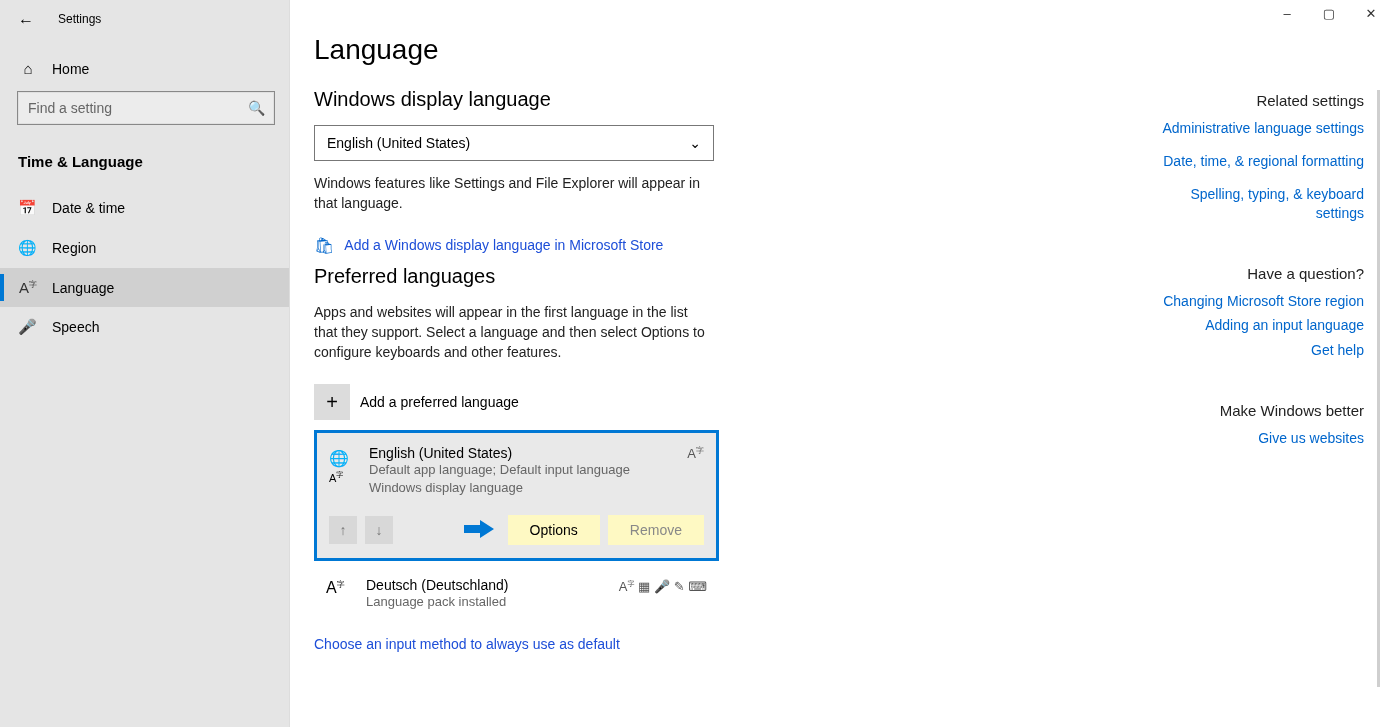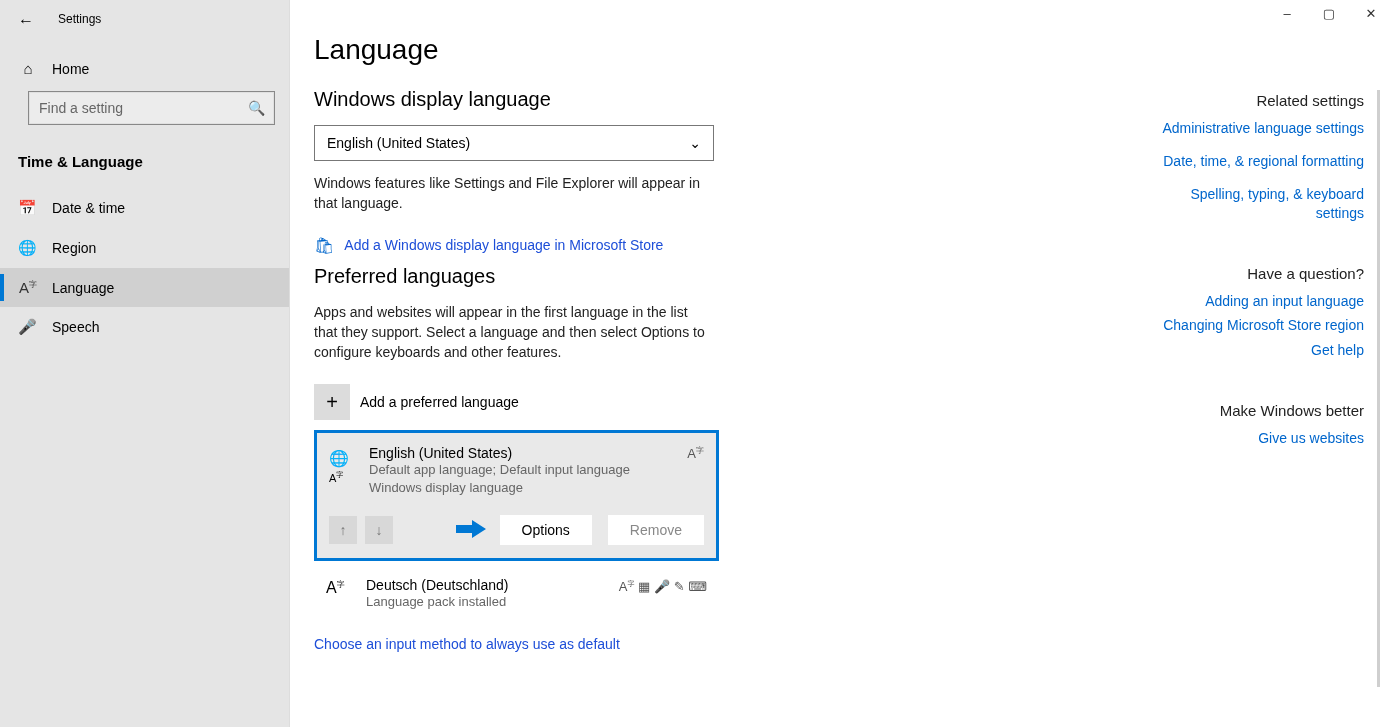--- a/index.html
+++ b/index.html
@@ -47,21 +47,21 @@
     padding: 14px 18px;
     font-size: 14px;
   }
   .home-row .icon {
     width: 20px;
     margin-right: 14px;
     text-align: center;
     font-size: 15px;
   }
   .search-wrap {
-    padding: 0 14px 18px 28px;
+    padding: 0 14px 18px 17px;
   }
   .search {
     display: flex;
     align-items: center;
     border: 1px solid #888;
     background: #ececec;
     height: 32px;
     padding: 0 8px;
     box-shadow: inset 0 0 0 1px rgba(0,0,0,0.05);
   }
@@ -241,29 +241,28 @@
   }
   .lang-actions .spacer {
     flex: 1;
   }
   .lang-actions .arrow-annot {
     color: #0078d4;
     font-size: 26px;
     margin-right: 6px;
   }
   .lang-actions button.tbtn {
-    background: #ffffff;
+    background: #fef9c3;
     border: none;
     height: 30px;
     padding: 0 22px;
     font-size: 14px;
   }
   .lang-actions button.tbtn.dis {
     color: #888;
-    margin-left: 8px;
   }
   .lang-simple {
     width: 405px;
     display: flex;
     padding: 8px 12px 0 12px;
     box-sizing: border-box;
   }
   .lang-simple .lang-icon {
     padding-top: 2px;
   }
@@ -440,22 +439,22 @@
 
     </div>
 
     <div class="rightpanel">
       <h3>Related settings</h3>
       <span class="rlink">Administrative language settings</span>
       <span class="rlink">Date, time, &amp; regional formatting</span>
       <span class="rlink">Spelling, typing, &amp; keyboard settings</span>
       <div class="spacer"></div>
       <h3>Have a question?</h3>
+      <span class="rlink" style="margin-bottom:6px">Changing Microsoft Store region</span>
       <span class="rlink" style="margin-bottom:6px">Adding an input language</span>
-      <span class="rlink" style="margin-bottom:6px">Changing Microsoft Store region</span>
       <span class="rlink">Get help</span>
       <div class="spacer"></div>
       <h3>Make Windows better</h3>
       <span class="rlink">Give us websites</span>
     </div>
 
     <div class="vscroll"></div>
   </div>
 
   <div class="chrome">

